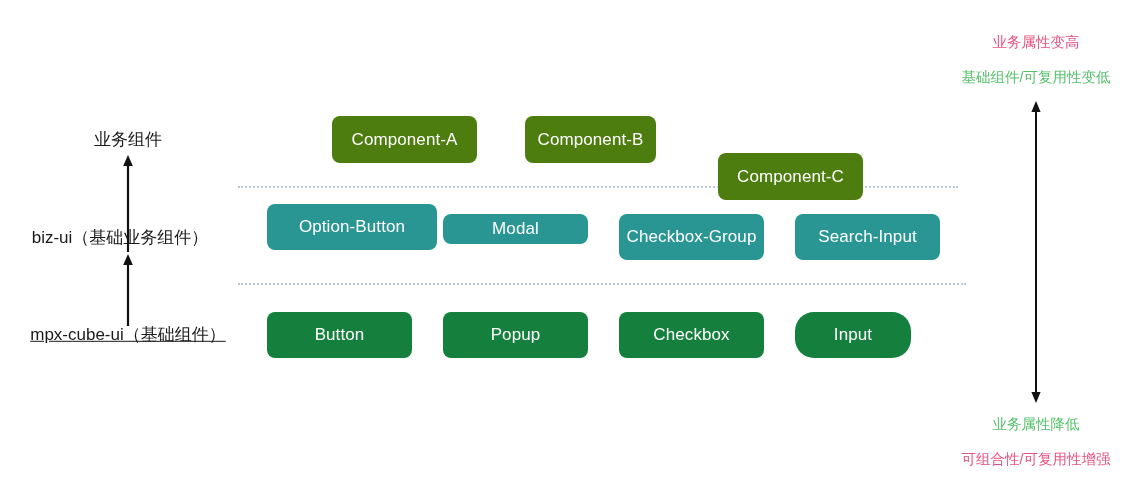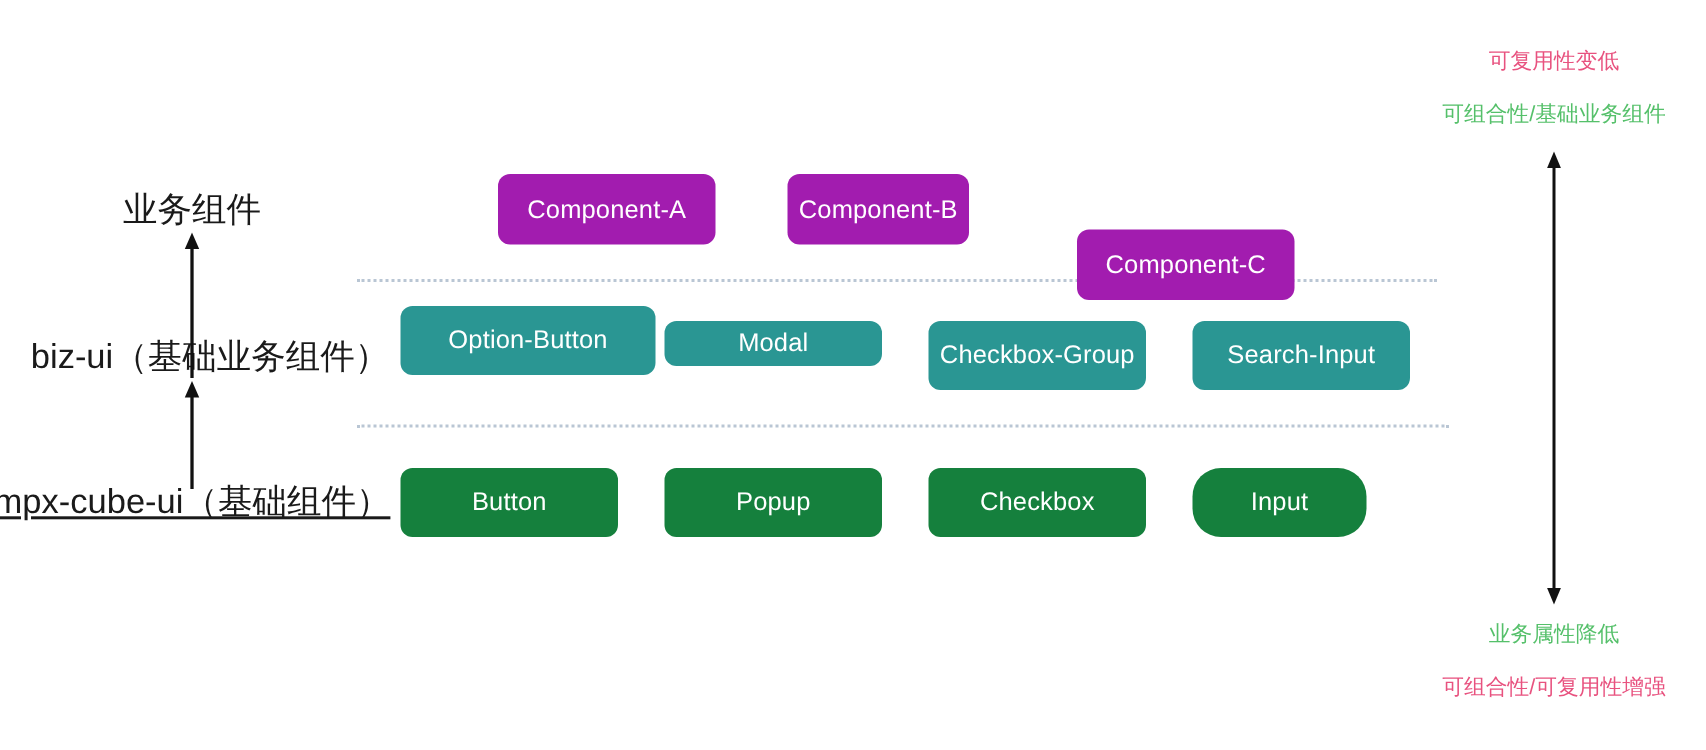--- a/index.html
+++ b/index.html
@@ -17,21 +17,21 @@
     width: 1137px;
     height: 500px;
     background: #ffffff;
     overflow: hidden;
   }
 
   
   .layer-label {
     position: absolute;
     color: #1a1a1a;
-    font-size: 23px;
+    font-size: 17px;
     line-height: 1.2;
     white-space: nowrap;
     text-align: center;
     transform: translate(-50%, -50%);
   }
 
   
   .v-arrow {
     position: absolute;
     width: 20px;
@@ -56,21 +56,21 @@
     align-items: center;
     justify-content: center;
     border-radius: 8px;
     color: #ffffff;
     font-size: 17px;
     letter-spacing: 0.1px;
     white-space: nowrap;
     box-sizing: border-box;
     padding: 0 6px;
   }
-  .box.blue  { background: #a21caf; }
+  .box.blue  { background: #4d7c0f; }
   .box.teal  { background: #2a9693; }
   .box.green { background: #15803d; }
 
   
   .note {
     position: absolute;
     font-size: 14.5px;
     white-space: nowrap;
     transform: translate(-50%, -50%);
     line-height: 1.3;
@@ -84,21 +84,21 @@
   }
   .dbl-arrow svg { display: block; overflow: visible; }
 </style>
 </head>
 <body>
 
 <div id="canvas">
 
   <div class="layer-label" style="left:128px; top:140px;">业务组件</div>
 
-  <div class="layer-label" style="left:140px; top:238px;">biz-ui（基础业务组件）</div>
+  <div class="layer-label" style="left:120px; top:238px;">biz-ui（基础业务组件）</div>
 
   <div class="layer-label" style="left:128px; top:335px;text-decoration:underline;">mpx-cube-ui（基础组件）</div>
 
   <div class="v-arrow" style="left:128px; top:155px; height:97px;">
     <svg width="20" height="97" viewBox="0 0 20 97" xmlns="http://www.w3.org/2000/svg">
       <line x1="10" y1="97" x2="10" y2="8" stroke="#111111" stroke-width="2.2"></line>
       <polygon points="10,0 5.2,11 14.8,11" fill="#111111"></polygon>
     </svg>
   </div>
 
@@ -107,41 +107,41 @@
       <line x1="10" y1="72" x2="10" y2="8" stroke="#111111" stroke-width="2.2"></line>
       <polygon points="10,0 5.2,11 14.8,11" fill="#111111"></polygon>
     </svg>
   </div>
 
   <div class="divider" style="left:238px; top:186px; width:720px;"></div>
   <div class="divider" style="left:238px; top:283px; width:728px;"></div>
 
   <div class="row">
     <div class="box blue" style="left:332px; top:116px; width:145px; height:47px;">Component-A</div>
-    <div class="box blue" style="left:525px; top:116px; width:121px; height:47px;">Component-B</div>
+    <div class="box blue" style="left:525px; top:116px; width:131px; height:47px;">Component-B</div>
     <div class="box blue" style="left:718px; top:116px; width:145px; height:47px;margin-top:37px;">Component-C</div>
   </div>
 
   <div class="row">
     <div class="box teal" style="left:267px; top:204px; width:170px; height:46px;">Option-Button</div>
     <div class="box teal" style="left:443px; top:214px; width:145px; height:30px;">Modal</div>
     <div class="box teal" style="left:619px; top:214px; width:145px; height:46px;">Checkbox-Group</div>
     <div class="box teal" style="left:795px; top:214px; width:145px; height:46px;">Search-Input</div>
   </div>
 
   <div class="row">
     <div class="box green" style="left:267px; top:312px; width:145px; height:46px;">Button</div>
     <div class="box green" style="left:443px; top:312px; width:145px; height:46px;">Popup</div>
     <div class="box green" style="left:619px; top:312px; width:145px; height:46px;">Checkbox</div>
     <div class="box green" style="left:795px; top:312px; width:116px; height:46px;border-radius:19px;">Input</div>
   </div>
 
-  <div class="note red" style="left:1036px; top:42px;">可复用性变低</div>
+  <div class="note red" style="left:1036px; top:42px;">业务属性变高</div>
 
-  <div class="note green" style="left:1036px; top:77px;">可组合性/基础业务组件</div>
+  <div class="note green" style="left:1036px; top:77px;">基础组件/可复用性变低</div>
 
   <div class="dbl-arrow" style="left:1036px; top:101px; height:302px;">
     <svg width="18" height="302" viewBox="0 0 18 302" xmlns="http://www.w3.org/2000/svg">
       <line x1="9" y1="9" x2="9" y2="293" stroke="#111111" stroke-width="2"></line>
       <polygon points="9,0 4.4,11 13.6,11" fill="#111111"></polygon>
       <polygon points="9,302 4.4,291 13.6,291" fill="#111111"></polygon>
     </svg>
   </div>
 
   <div class="note green" style="left:1036px; top:424px;">业务属性降低</div>

